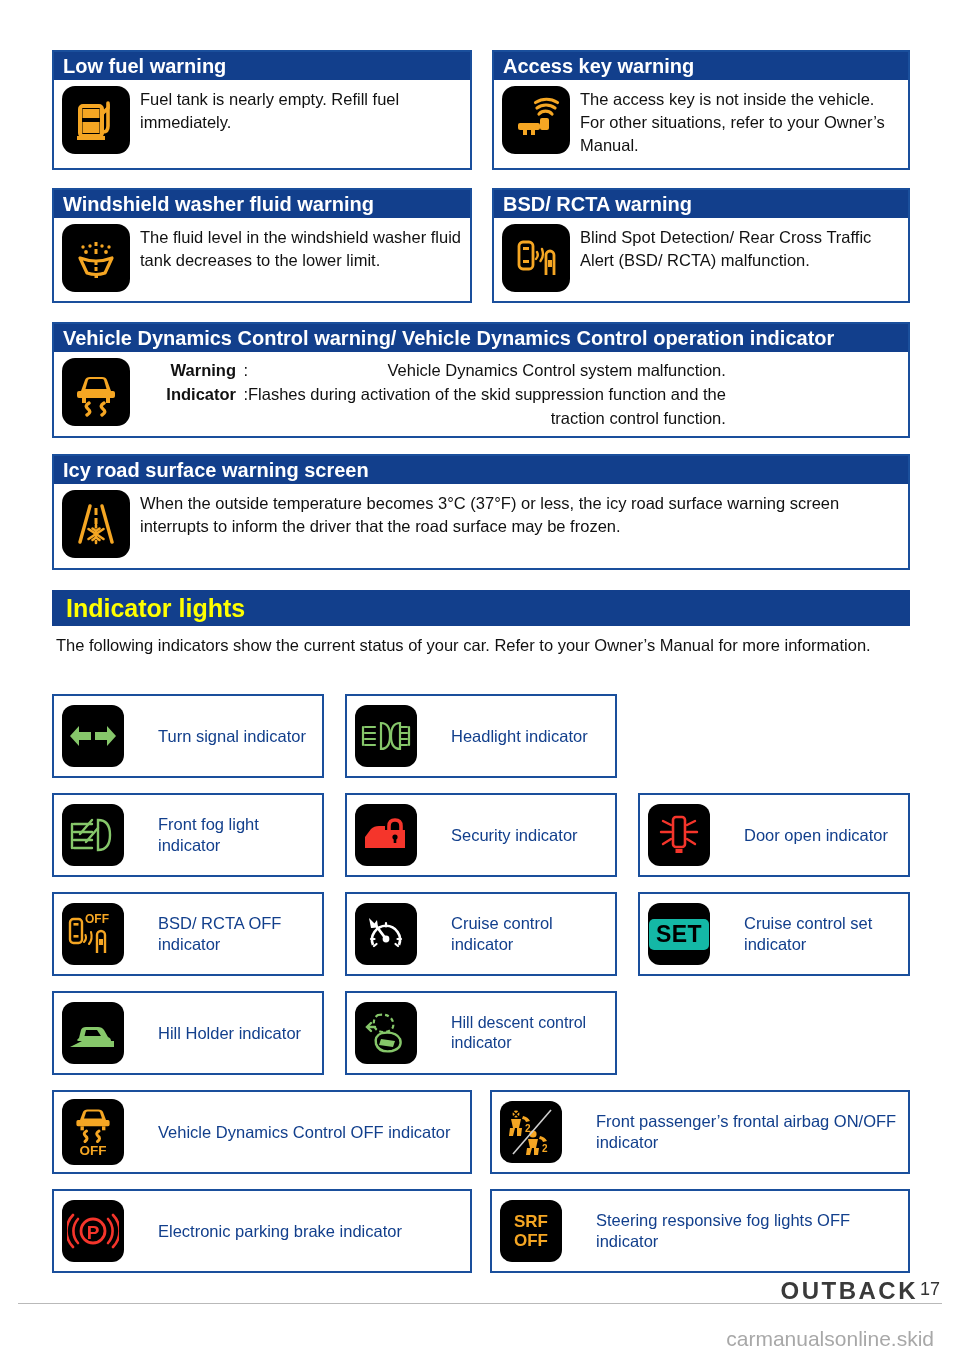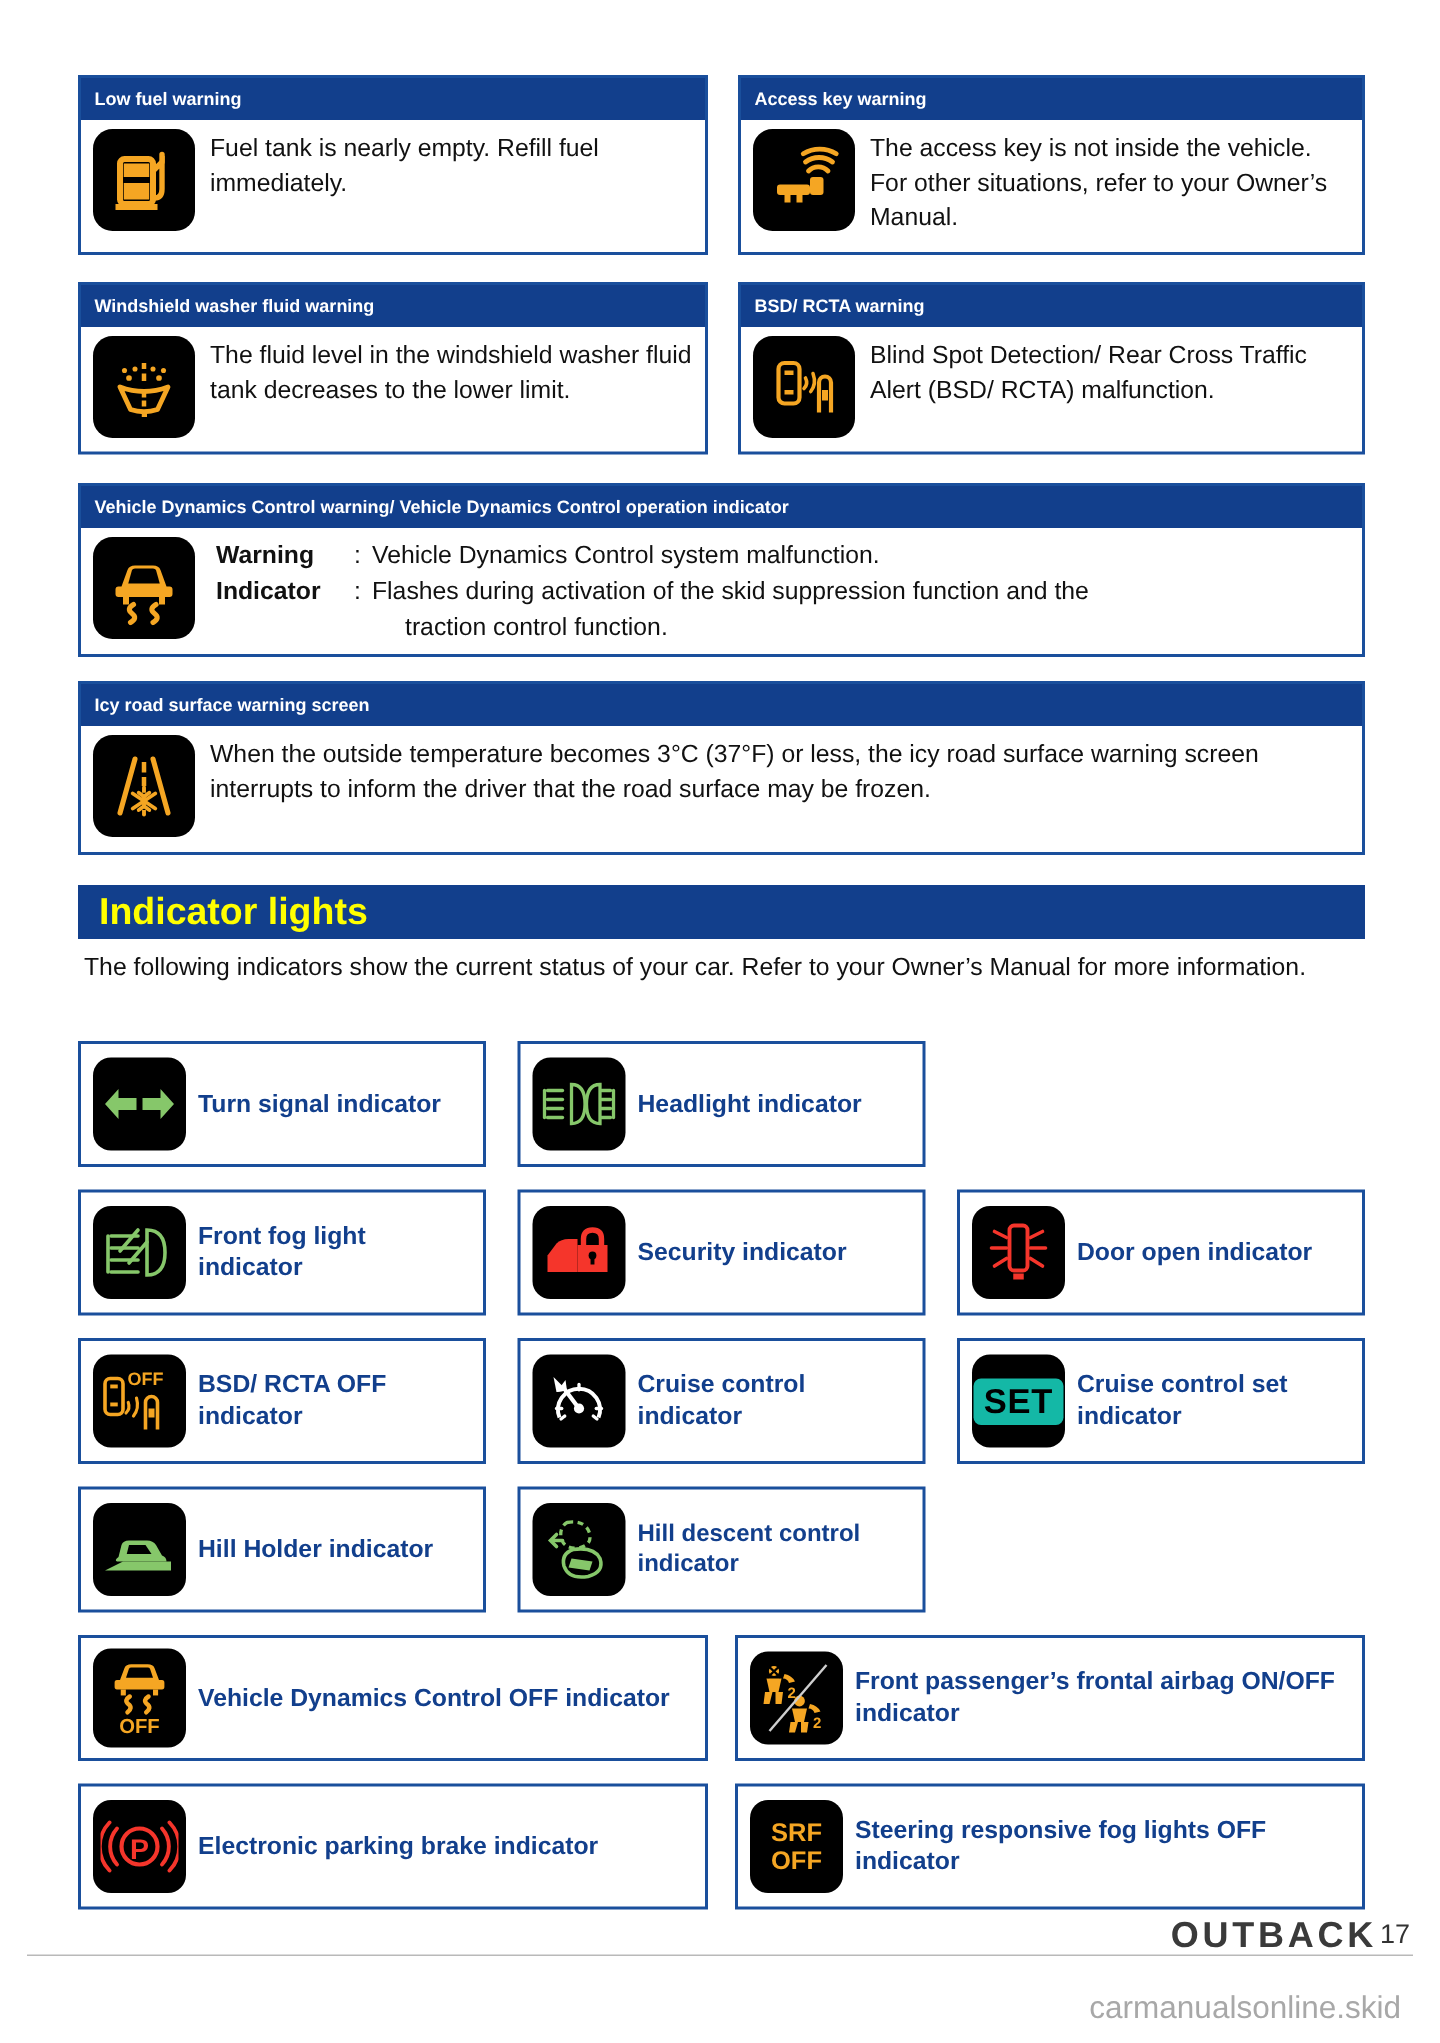--- a/index.html
+++ b/index.html
@@ -26,21 +26,21 @@
   .panel {
     position: absolute;
     border: 2px solid #1a4f9c;
     background: #ffffff;
     box-sizing: border-box;
   }
   .panel-head {
     background: #123f8c;
     color: #ffffff;
     font-weight: bold;
-    font-size: 12px;
+    font-size: 20px;
     line-height: 28px;
     height: 28px;
     padding: 0 9px;
     white-space: nowrap;
     overflow: hidden;
     box-sizing: border-box;
   }
   .panel-body {
     display: flex;
     align-items: flex-start;
@@ -68,21 +68,21 @@
     display: flex;
     align-items: center;
     justify-content: center;
     position: relative;
   }
   .tile-68 { width: 68px; height: 68px; border-radius: 13px; }
   .tile-60 { width: 62px; height: 62px; border-radius: 12px; }
   .tile-62 { width: 62px; height: 66px; border-radius: 12px; }
 
   
-  .dyn-row { display: flex; font-size: 16.5px; line-height: 24px; }
+  .dyn-row { display: flex; font-size: 16.5px; line-height: 24px; text-align: right; }
   .dyn-label { font-weight: bold; width: 92px; flex: 0 0 92px; }
   .dyn-colon { width: 12px; flex: 0 0 12px; }
   .dyn-val { flex: 1 1 auto; }
   .dyn-cont { padding-left: 22px; }
 
   
   .section-banner {
     position: absolute;
     background: #123f8c;
     color: #ffff00;
@@ -104,24 +104,25 @@
     position: absolute;
     border: 2px solid #1a4f9c;
     background: #ffffff;
     box-sizing: border-box;
     display: flex;
     align-items: center;
     padding: 6px 8px;
   }
   .card-label {
     color: #123f8c;
-    font-weight: bold;
+    font-weight: normal;
     font-size: 16.5px;
     line-height: 21px;
-    padding-left: 8px;
+    padding-left: 20px;
+    margin-left: 14px;
   }
   .card-label.small { font-size: 16px; line-height: 20px; }
 
   
   .footer-rule {
     position: absolute;
     left: 18px;
     top: 1303px;
     width: 924px;
     height: 1px;

